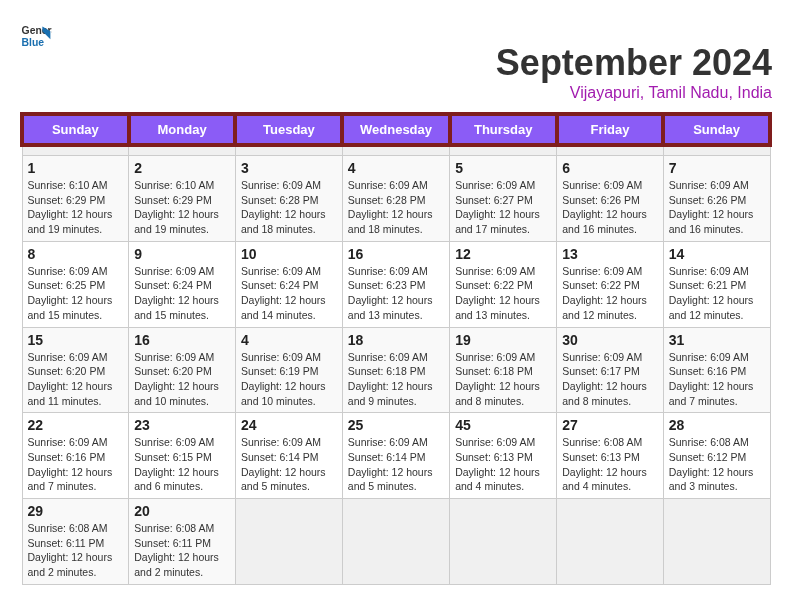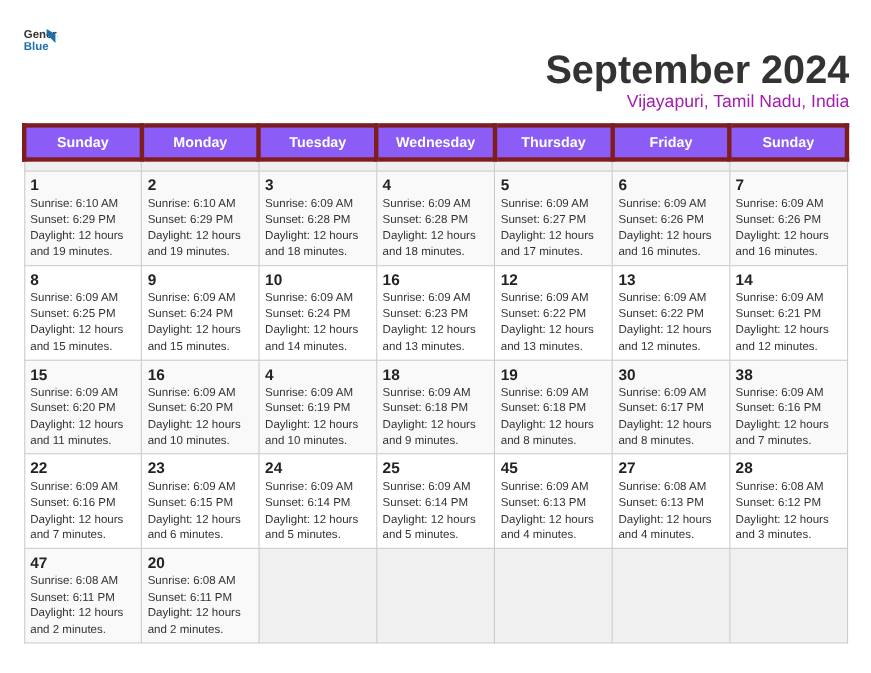--- a/index.html
+++ b/index.html
@@ -197,21 +197,21 @@
         </td>
         <td>
           <span class="day-number">19</span>
           <div class="day-info">Sunrise: 6:09 AM<br>Sunset: 6:18 PM<br>Daylight: 12 hours<br>and 8 minutes.</div>
         </td>
         <td>
           <span class="day-number">30</span>
           <div class="day-info">Sunrise: 6:09 AM<br>Sunset: 6:17 PM<br>Daylight: 12 hours<br>and 8 minutes.</div>
         </td>
         <td>
-          <span class="day-number">38</span>
+          <span class="day-number">31</span>
           <div class="day-info">Sunrise: 6:09 AM<br>Sunset: 6:16 PM<br>Daylight: 12 hours<br>and 7 minutes.</div>
         </td>
       </tr>
       <tr>
         <td>
           <span class="day-number">22</span>
           <div class="day-info">Sunrise: 6:09 AM<br>Sunset: 6:16 PM<br>Daylight: 12 hours<br>and 7 minutes.</div>
         </td>
         <td>
           <span class="day-number">23</span>
@@ -233,21 +233,21 @@
           <span class="day-number">27</span>
           <div class="day-info">Sunrise: 6:08 AM<br>Sunset: 6:13 PM<br>Daylight: 12 hours<br>and 4 minutes.</div>
         </td>
         <td>
           <span class="day-number">28</span>
           <div class="day-info">Sunrise: 6:08 AM<br>Sunset: 6:12 PM<br>Daylight: 12 hours<br>and 3 minutes.</div>
         </td>
       </tr>
       <tr>
         <td>
-          <span class="day-number">47</span>
+          <span class="day-number">29</span>
           <div class="day-info">Sunrise: 6:08 AM<br>Sunset: 6:11 PM<br>Daylight: 12 hours<br>and 2 minutes.</div>
         </td>
         <td>
           <span class="day-number">20</span>
           <div class="day-info">Sunrise: 6:08 AM<br>Sunset: 6:11 PM<br>Daylight: 12 hours<br>and 2 minutes.</div>
         </td>
         <td class="empty-cell"></td>
         <td class="empty-cell"></td>
         <td class="empty-cell"></td>
         <td class="empty-cell"></td>

